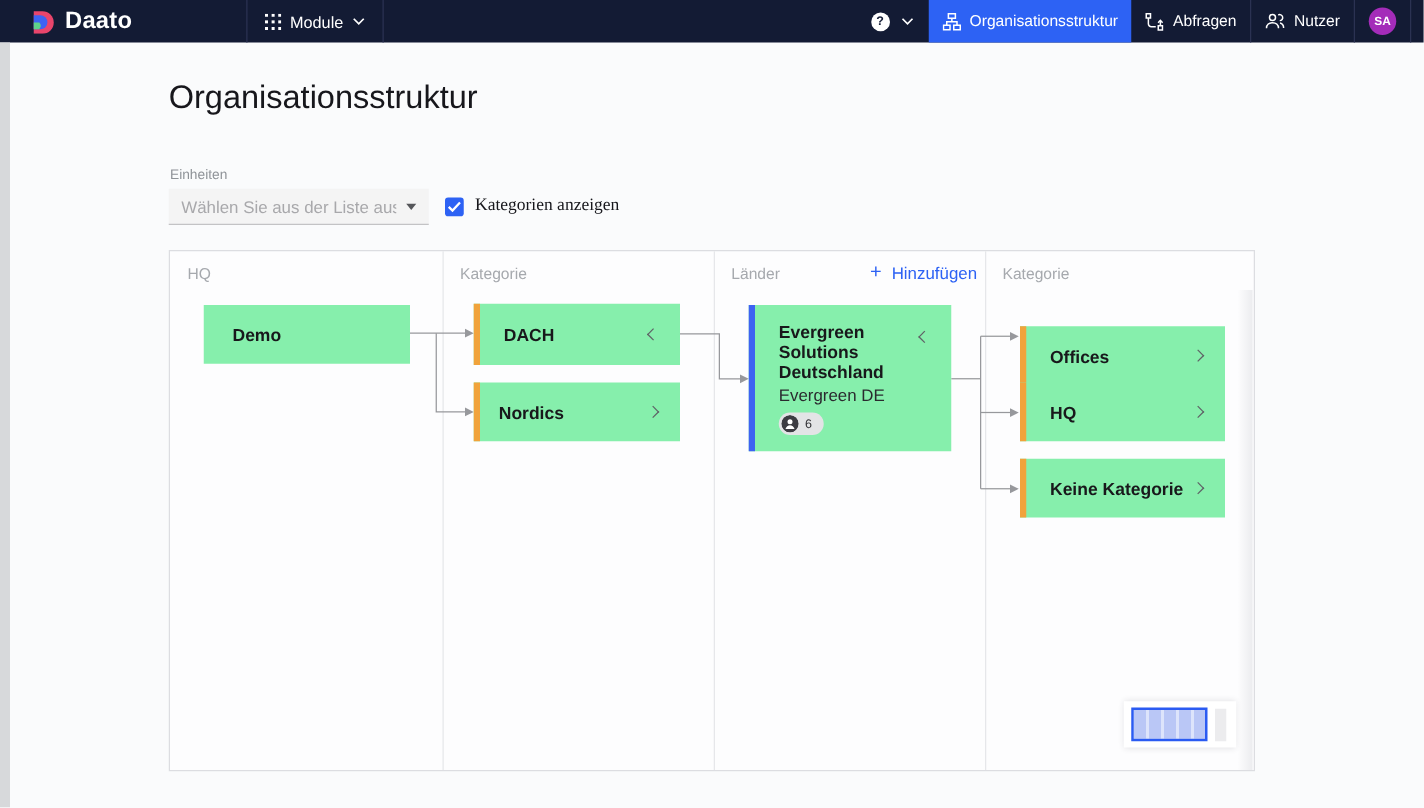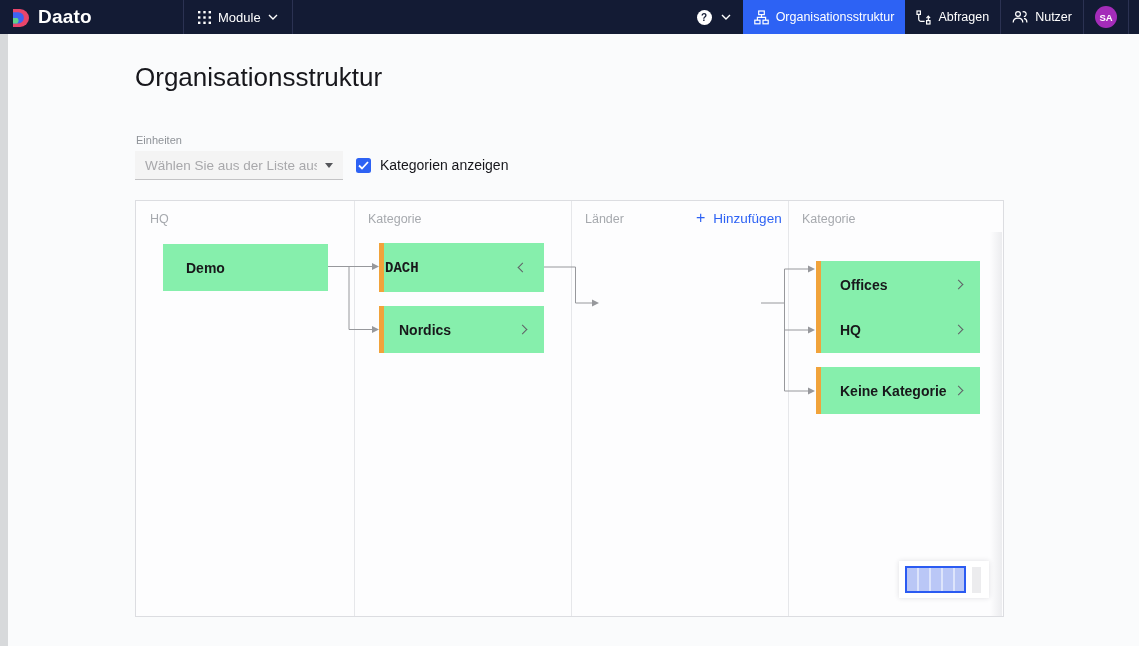--- a/index.html
+++ b/index.html
@@ -8,21 +8,21 @@
     font-family:"Liberation Sans","DejaVu Sans",sans-serif;
     background:#fafbfc; position:relative; overflow:hidden; color:#17171c;
   }
 
   
   .navbar {
     position:absolute; top:0; left:0; width:1139px; height:34px;
     background:#131b34; display:flex; align-items:stretch; color:#fff;
   }
   .nav-sep { width:1px; background:#2b3252; margin:0; }
-  .brand { display:flex; align-items:center; gap:7px; padding:0 12px; width:183px; }
+  .brand { display:flex; align-items:center; gap:7px; padding:0 12px; width:183px;margin-left:14px; }
   .brand-text { font-size:19px; font-weight:700; letter-spacing:.2px; }
   .nav-btn { display:flex; align-items:center; gap:7px; padding:15px 14px; font-size:13px; font-weight:500; cursor:pointer; }
   .spacer { flex:1; }
   .help-group { display:flex; align-items:center; gap:9px; padding:0 12px; }
   .help-circle {
     width:15px; height:15px; border-radius:50%; background:#fff; color:#131b34;
     font-size:10px; font-weight:700; display:flex; align-items:center; justify-content:center;
   }
   .nav-tab { display:flex; align-items:center; gap:7px; padding:0 11px; font-size:12.5px; font-weight:500; cursor:pointer; }
   .nav-tab.active { background:#2d62f4; }
@@ -49,21 +49,21 @@
   .select-placeholder { font-size:13.5px; color:#a8a8ab; white-space:nowrap; overflow:hidden; }
   .caret-down {
     width:0; height:0; border-left:4.5px solid transparent; border-right:4.5px solid transparent;
     border-top:5.5px solid #55565a; margin-left:8px; flex:none;
   }
   .checkbox-row { position:absolute; left:356px; top:157px; display:flex; align-items:center; gap:9px; }
   .checkbox {
     width:15px; height:15px; background:#2d62f4; border-radius:2.5px;
     display:flex; align-items:center; justify-content:center; cursor:pointer;
   }
-  .checkbox-label { font-size:14px; color:#17171c; }
+  .checkbox-label { font-size:14px; color:#17171c;font-family:Liberation Serif, serif; }
 
   
   .board {
     position:absolute; left:135px; top:200px; width:869px; height:417px;
     background:#fdfdfe; border:1px solid #dcdde1;
   }
   .col-sep { position:absolute; top:0; bottom:0; width:1px; background:#e6e7ea; }
   .col-title { position:absolute; top:11px; font-size:12.5px; color:#a6a9ae; }
   .add-link { position:absolute; left:560px; top:9px; display:flex; align-items:center; gap:8px; cursor:pointer; }
   .add-plus { color:#2d62f4; font-size:16px; font-weight:400; line-height:1; }
@@ -79,21 +79,21 @@
   }
   .card .title { font-size:14px; font-weight:700; color:#18181b; }
   .accent-orange { border-left:5px solid #f1a33b; }
   .accent-blue   { border-left:5px solid #3d63f2; }
   .chev { width:7px; height:7px; border-right:1.6px solid #5f6166; border-bottom:1.6px solid #5f6166; flex:none; }
   .chev.right { transform:rotate(-45deg); }
   .chev.left  { transform:rotate(135deg); }
   .card-chev-abs { position:absolute; right:18px; }
 
   .card-demo      { left:27px;  top:43px;  width:165px; height:47px; padding-left:23px; }
-  .card-dach      { left:243px; top:42px;  width:165px; height:49px; padding-left:1px;font-family:Liberation Mono, monospace; }
+  .card-dach      { left:243px; top:42px;  width:165px; height:49px; padding-left:19px; }
   .card-nordics   { left:243px; top:105px; width:165px; height:47px; padding-left:15px; }
   .card-offices   { left:680px; top:60px;  width:164px; height:47px; padding-left:19px; }
   .card-hq        { left:680px; top:105px; width:164px; height:47px; padding-left:19px; }
   .card-keine     { left:680px; top:166px; width:164px; height:47px; padding-left:19px; }
   .card-evergreen {
     left:463px; top:43px; width:162px; height:117px;
     display:block; padding:13px 14px 10px 19px;
   }
   .card-evergreen .title { display:block; width:92px; line-height:16px; }
   .card-evergreen .subtitle { display:block; margin-top:4px; font-size:13.5px; color:#2a2a2e; }
@@ -272,20 +272,33 @@
   <div class="card card-dach accent-orange">
     <span class="title">DACH</span>
     <span class="chev left card-chev-abs"></span>
   </div>
 
   <div class="card card-nordics accent-orange">
     <span class="title">Nordics</span>
     <span class="chev right card-chev-abs"></span>
   </div>
 
+  <div class="card card-evergreen accent-blue">
+    <span class="title">Evergreen Solutions Deutschland</span>
+    <span class="chev left card-chev-abs" style="top:22px"></span>
+    <span class="subtitle">Evergreen DE</span>
+    <span class="badge">
+      <svg width="14" height="14" viewBox="0 0 14 14" style="border-radius:50%">
+        <circle cx="7" cy="7" r="7" fill="#3c3c42"></circle>
+        <circle cx="7" cy="5.4" r="2" fill="#fff"></circle>
+        <path d="M3.4 11.2 c.5-2.1 2-3.1 3.6-3.1 s3.1 1 3.6 3.1" fill="#fff"></path>
+      </svg>
+      <span class="badge-count">6</span>
+    </span>
+  </div>
 
   <div class="card card-offices accent-orange">
     <span class="title">Offices</span>
     <span class="chev right card-chev-abs"></span>
   </div>
 
   <div class="card card-hq accent-orange">
     <span class="title">HQ</span>
     <span class="chev right card-chev-abs"></span>
   </div>

